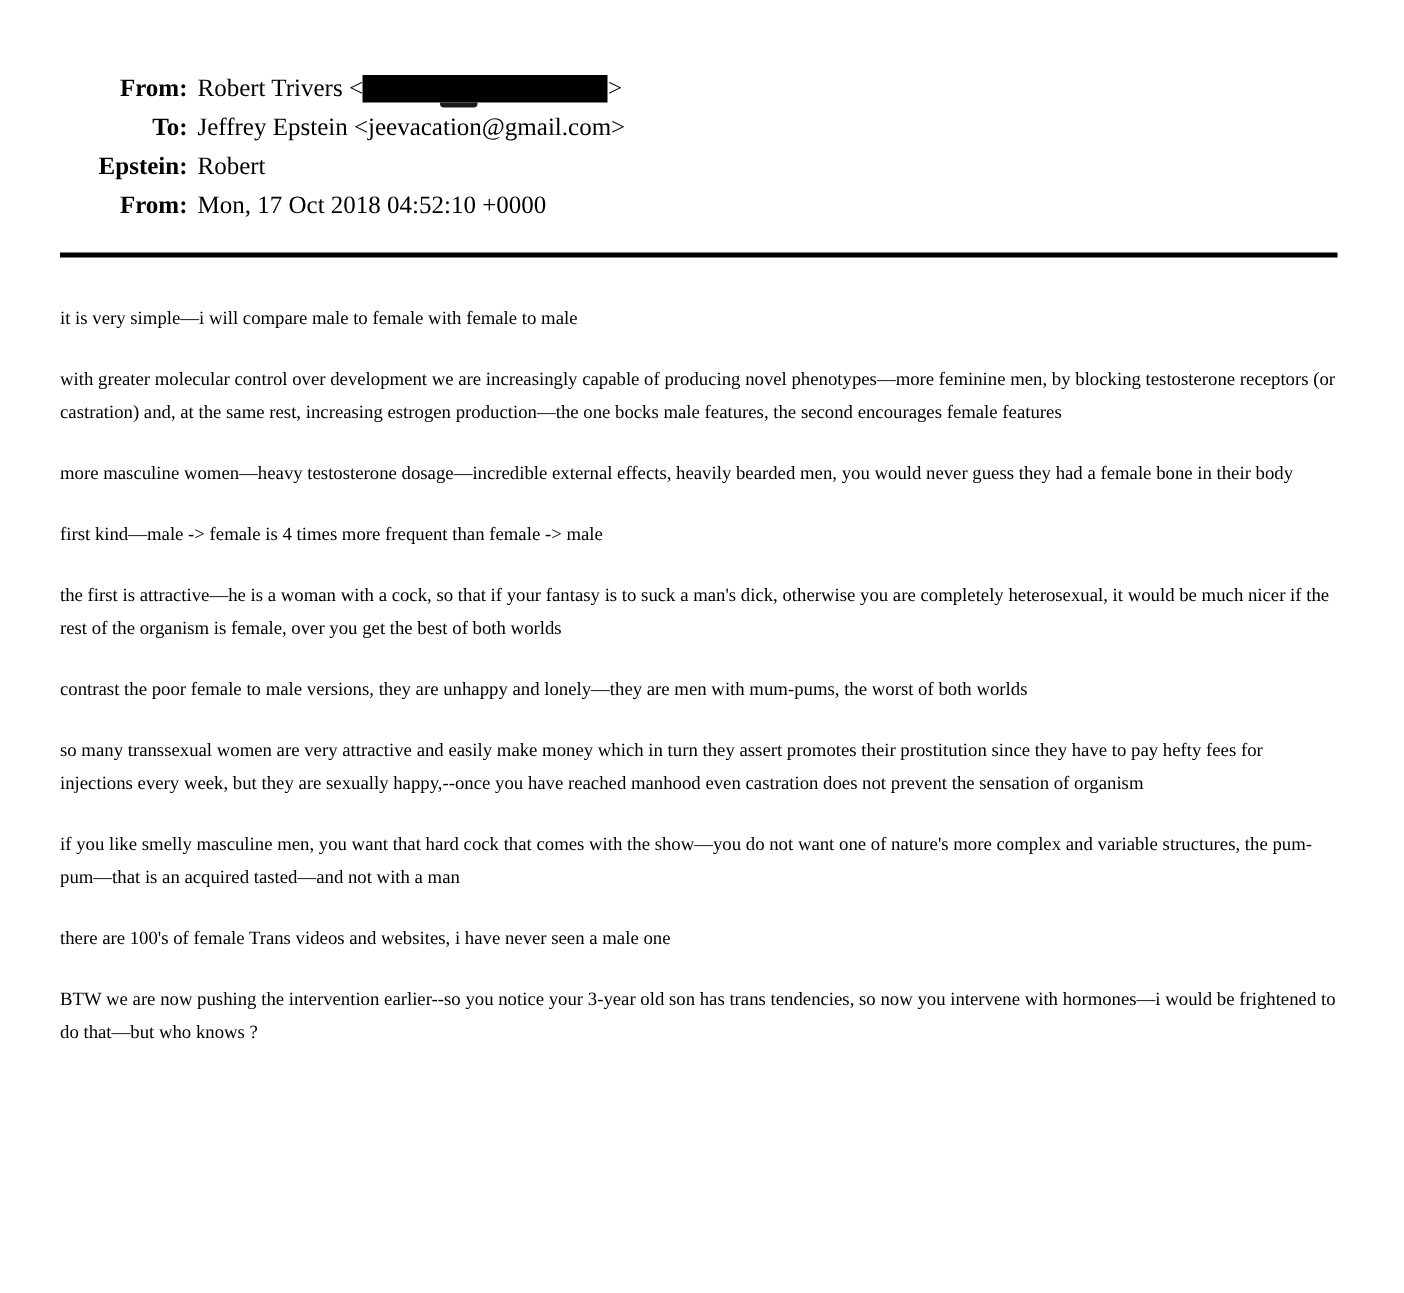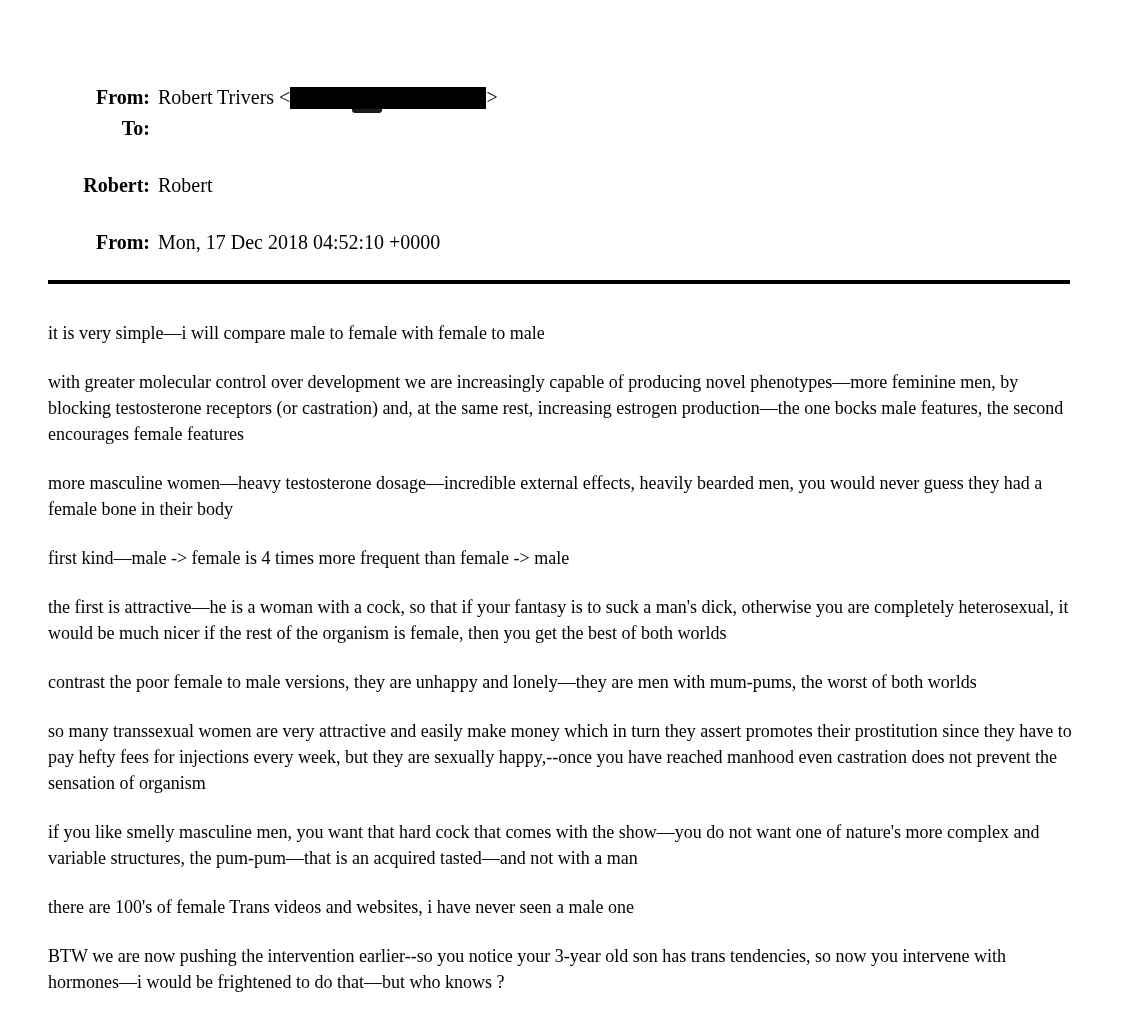--- a/index.html
+++ b/index.html
@@ -25,21 +25,21 @@
     font-size: 20px;
     line-height: 31px;
     white-space: nowrap;
   }
   .header-label {
     width: 102px;
     flex-shrink: 0;
     text-align: right;
     font-weight: bold;
   }
-  .header-value { margin-left: 8px; margin-top: 26px; }
+  .header-value { margin-left: 8px; }
   .redaction {
     display: inline-block;
     width: 196px;
     height: 22px;
     background: #000000;
     vertical-align: -5px;
     position: relative;
   }
   .redaction-descenders {
     position: absolute;
@@ -55,61 +55,62 @@
     border: none;
     width: 1022px;
     height: 4px;
     background: #000000;
     margin-top: 22px;
   }
   
   .body-block {
     margin-top: 36px;
     width: 1024px;
-    font-size: 18px;
+    font-size: 15px;
     line-height: 26px;
   }
   .body-block p { margin-bottom: 23px; }
 </style>
 </head>
 <body>
 
 <div class="page">
 
   <div class="header-block">
 
     <div class="header-row">
       <span class="header-label">From:</span>
       <span class="header-value"><span>Robert Trivers &lt;</span><span class="redaction"><span class="redaction-descenders"></span></span><span>&gt;</span></span>
     </div>
 
     <div class="header-row">
       <span class="header-label">To:</span>
+      <span class="header-value">Jeffrey Epstein &lt;jeevacation@gmail.com&gt;</span>
     </div>
 
     <div class="header-row">
-      <span class="header-label">Robert:</span>
+      <span class="header-label">Epstein:</span>
       <span class="header-value">Robert</span>
     </div>
 
     <div class="header-row">
       <span class="header-label">From:</span>
-      <span class="header-value">Mon, 17 Dec 2018 04:52:10 +0000</span>
+      <span class="header-value">Mon, 17 Oct 2018 04:52:10 +0000</span>
     </div>
 
   </div>
 
   <hr class="rule">
 
   <div class="body-block">
     <p>it is very simple—i will compare male to female with female to male</p>
     <p>with greater molecular control over development we are increasingly capable of producing novel phenotypes—more feminine men, by blocking testosterone receptors (or castration) and, at the same rest, increasing estrogen production—the one bocks male features, the second encourages female features</p>
     <p>more masculine women—heavy testosterone dosage—incredible external effects, heavily bearded men, you would never guess they had a female bone in their body</p>
     <p>first kind—male -&gt; female is 4 times more frequent than female -&gt; male</p>
-    <p>the first is attractive—he is a woman with a cock, so that if your fantasy is to suck a man's dick, otherwise you are completely heterosexual, it would be much nicer if the rest of the organism is female, then you get the best of both worlds</p>
+    <p>the first is attractive—he is a woman with a cock, so that if your fantasy is to suck a man's dick, otherwise you are completely heterosexual, it would be much nicer if the rest of the organism is female, over you get the best of both worlds</p>
     <p>contrast the poor female to male versions, they are unhappy and lonely—they are men with mum-pums, the worst of both worlds</p>
     <p>so many transsexual women are very attractive and easily make money which in turn they assert promotes their prostitution since they have to pay hefty fees for injections every week, but they are sexually happy,--once you have reached manhood even castration does not prevent the sensation of organism</p>
     <p>if you like smelly masculine men, you want that hard cock that comes with the show—you do not want one of nature's more complex and variable structures, the pum-pum—that is an acquired tasted—and not with a man</p>
     <p>there are 100's of female Trans videos and websites, i have never seen a male one</p>
     <p>BTW we are now pushing the intervention earlier--so you notice your 3-year old son has trans tendencies, so now you intervene with hormones—i would be frightened to do that—but who knows ?</p>
   </div>
 
 </div>
 
 </body></html>

